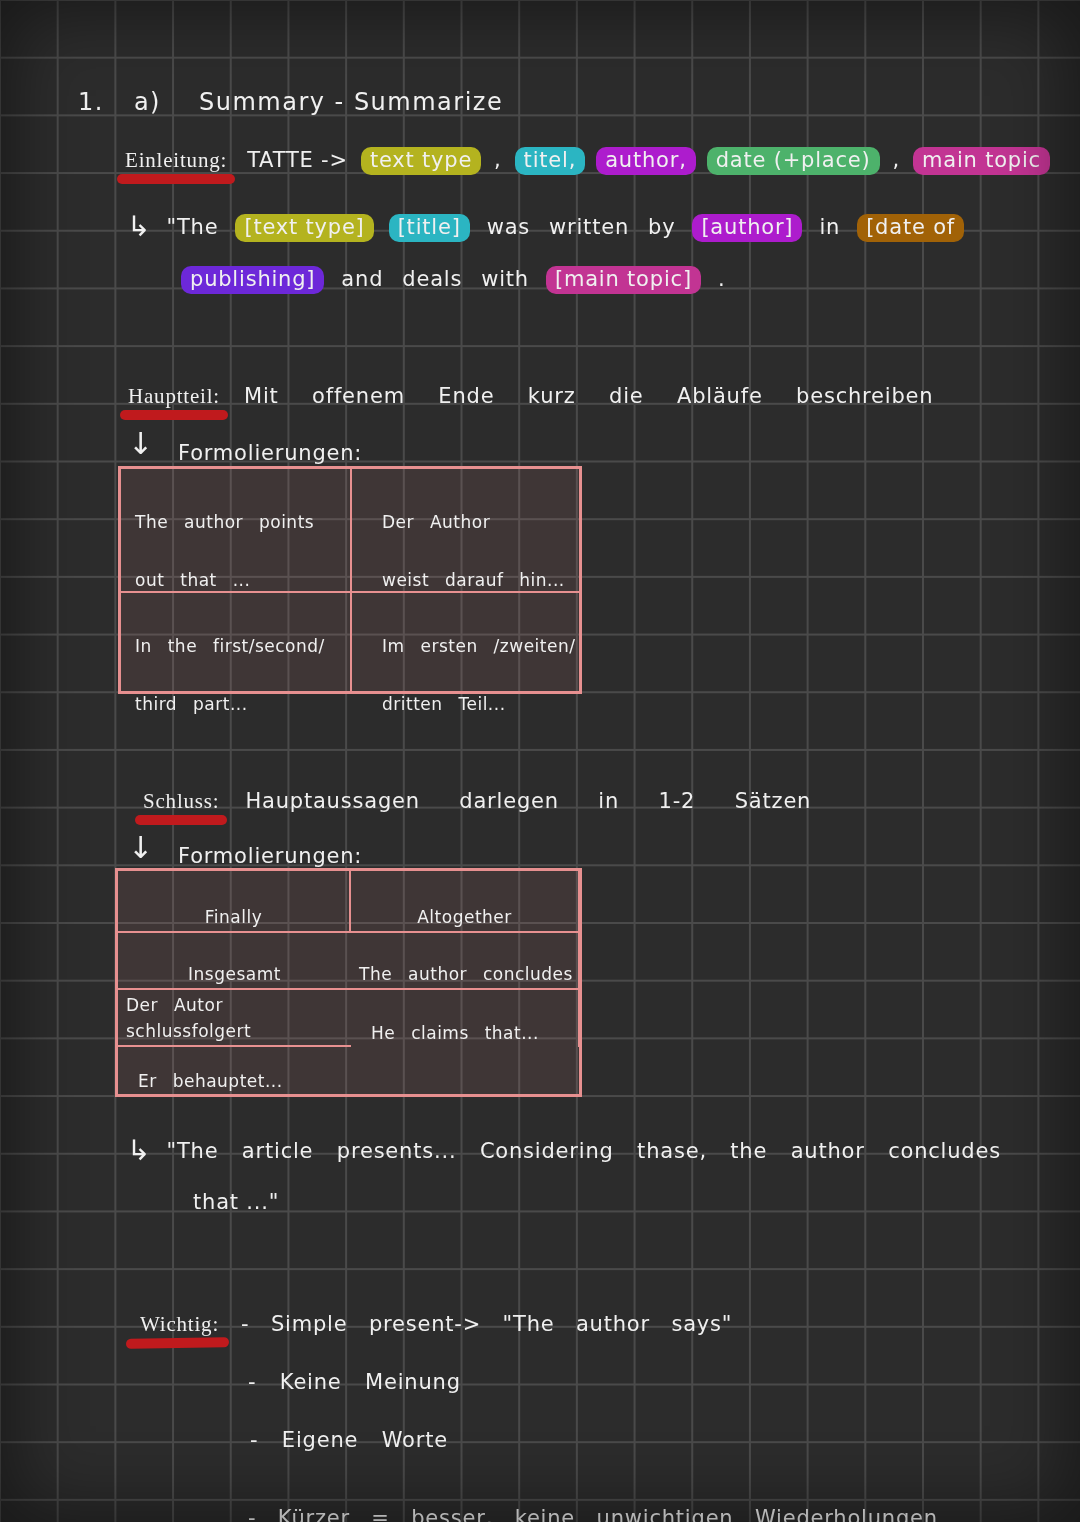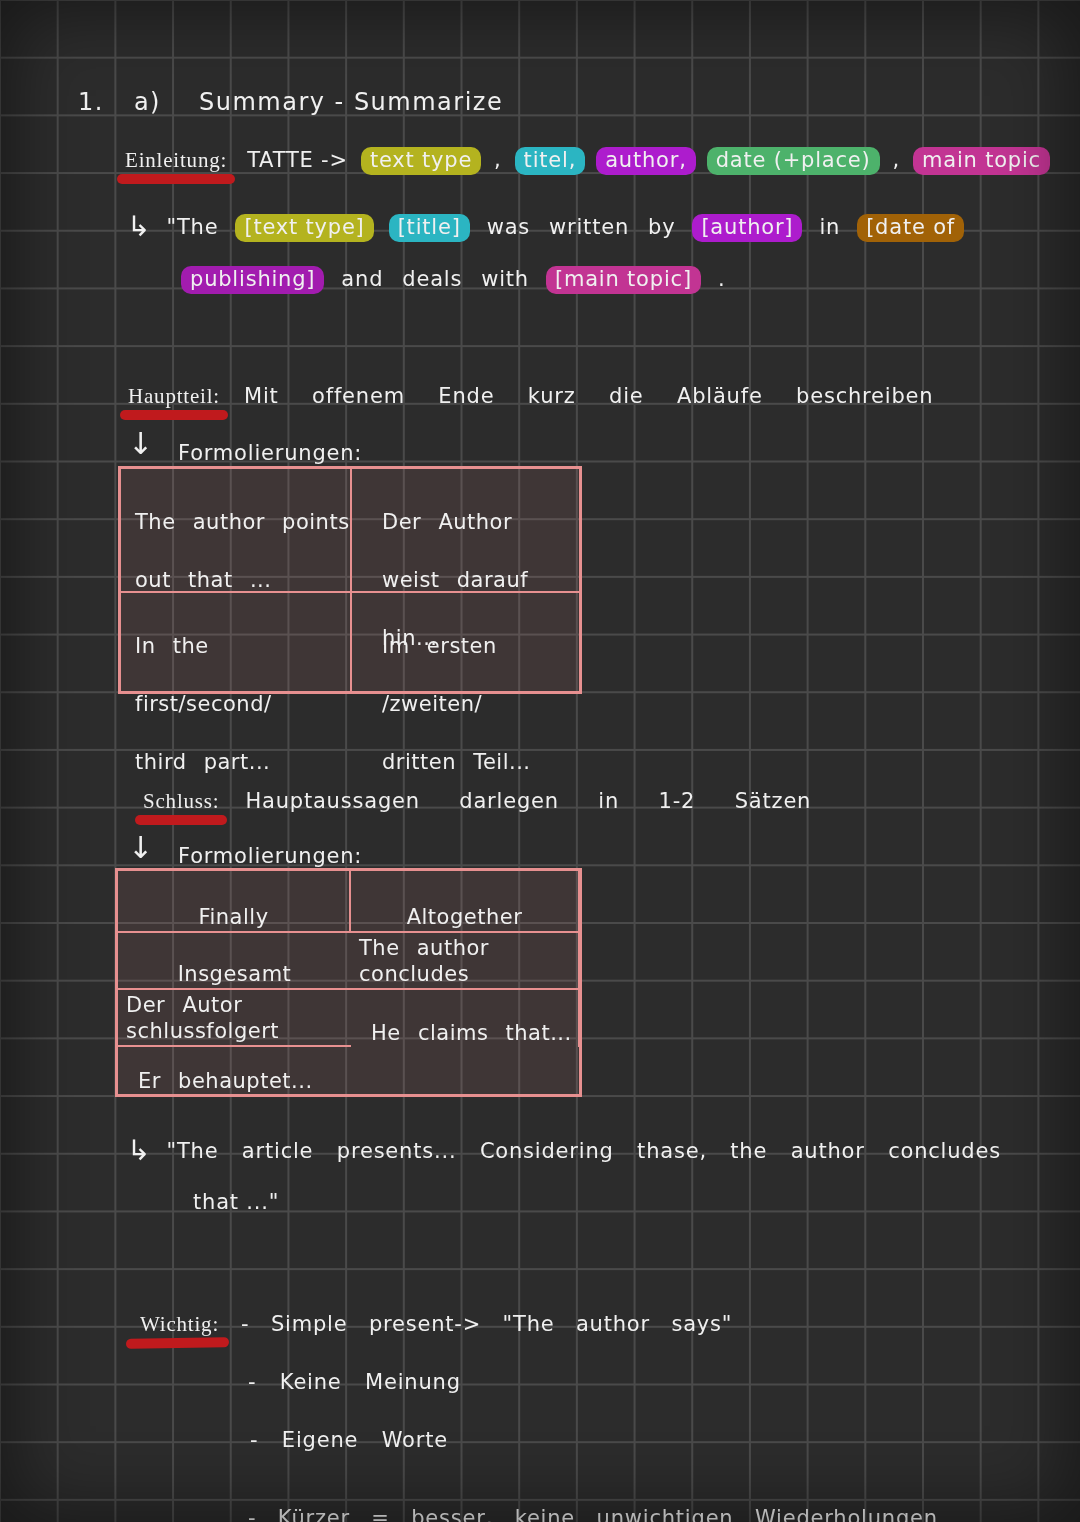--- a/index.html
+++ b/index.html
@@ -42,21 +42,21 @@
   .arrow-down { position:absolute; font-size:30px; z-index:2; }
   .ntable {
     position:absolute; z-index:2;
     border:3px solid var(--table_border,#e79090);
     background:var(--table_fill, rgba(231,144,144,0.10));
     display:grid;
   }
   .ntable .cell {
     border-right:2px solid var(--table_border,#e79090);
     border-bottom:2px solid var(--table_border,#e79090);
-    white-space:pre-line; font-size:21px; letter-spacing:0.5px; word-spacing:10px;
+    white-space:pre-line; font-size:17px; letter-spacing:0.5px; word-spacing:10px;
   }
   .ntable .cell.last-col { border-right:none; }
   .ntable .cell.last-row { border-bottom:none; }
   #table1 { left:118px; top:466px; width:464px; height:228px;
     grid-template-columns:231px 228px; grid-template-rows:124px 99px; }
   #table1 .cell { padding:24px 0 0 14px; line-height:58px; }
   #table1 .cell.c2 { padding-left:30px; }
   #table2 { left:115px; top:868px; width:467px; height:229px;
     grid-template-columns:233px 229px; grid-template-rows:62px 57px 57px 48px; }
   #table2 .cell { display:flex; align-items:flex-end; padding-bottom:1px; line-height:26px; }
@@ -105,21 +105,21 @@
       <span>written</span>
       <span>by</span>
       <span class="hl" style="background-color: rgb(173, 28, 205);">[author]</span>
       <span>in</span>
       <span class="hl" style="background-color: #a16207;">[date of</span>
     </span>
 </div>
 
 <div class="row" style="left:183px; top:266px;">
   <span class="seg-line" style="gap:19px;">
-      <span class="hl" style="background-color: #a21caf;">publishing]</span>
+      <span class="hl" style="background-color: #6d28d9;">publishing]</span>
       <span>and</span>
       <span>deals</span>
       <span>with</span>
       <span class="hl" style="background-color: rgb(194, 52, 147);">[main topic]</span>
       <span>.</span>
     </span>
 </div>
 
 <div class="row" style="left:128px; top:384px;">
   <span class="label-wrap">

